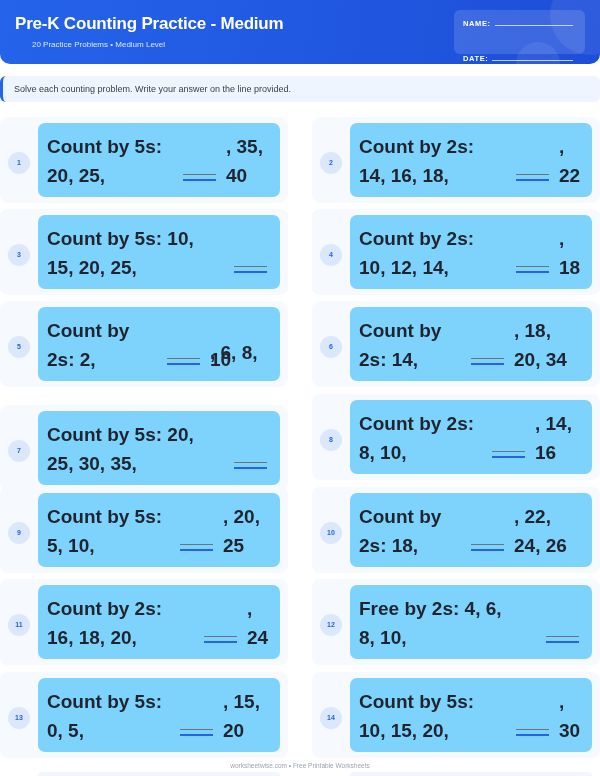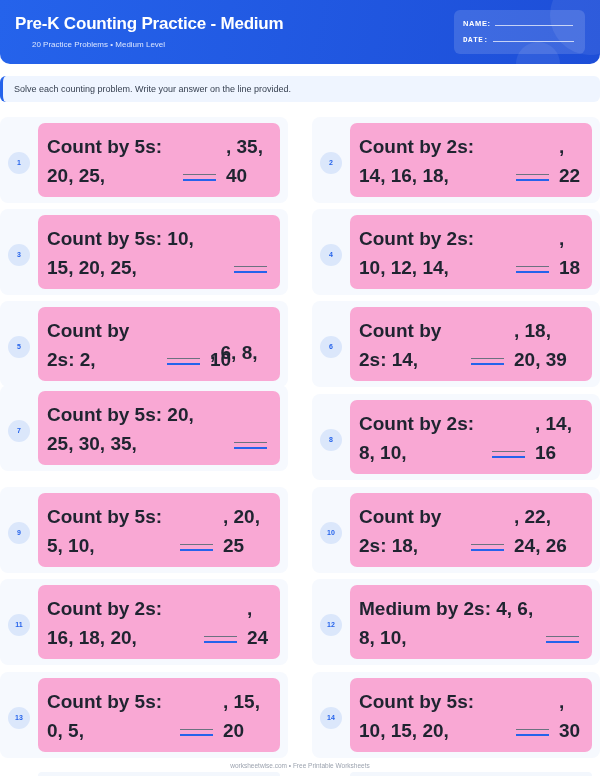--- a/index.html
+++ b/index.html
@@ -14,41 +14,41 @@
   .header .deco1 { position: absolute; right: -30px; top: -25px; width: 80px; height: 80px; border-radius: 50%; background: rgba(255,255,255,0.08); }
   .header .deco2 { position: absolute; right: 40px; top: 42px; width: 44px; height: 44px; border-radius: 50%; background: rgba(255,255,255,0.08); }
   .title { position: absolute; left: 15px; top: 14px; font-size: 17px; font-weight: 700; color: #ffffff; letter-spacing: -0.2px; }
   .subtitle { position: absolute; left: 15px; top: 40px; font-size: 8px; color: #dbe6ff; padding-left: 17px; }
   .name-box {
     position: absolute; left: 454px; top: 10px; width: 131px; height: 44px;
     background: rgba(255,255,255,0.14); border-radius: 6px;
   }
   .field-row { position: absolute; left: 9px; font-size: 7.5px; font-weight: 700; color: #ffffff; letter-spacing: 0.6px; display: flex; align-items: flex-end; }
   .field-row.r1 { top: 9px; }
-  .field-row.r2 { top: 26px; font-family: Liberation Mono, monospace; }
+  .field-row.r2 { top: 44px; }
   .field-line { display: inline-block; height: 1px; background: rgba(255,255,255,0.7); margin-left: 4px; margin-bottom: 2px; }
 
   .instructions {
     position: absolute; left: 0; top: 76px; width: 600px; height: 26px;
     background: #eff5ff; border-left: 3px solid #2563eb; border-radius: 6px;
     font-size: 9px; color: #374151; padding-left: 11px; line-height: 26px;
   }
 
   .card {
     position: absolute; width: 288px; height: 86px;
     background: #f6f9fe; border-radius: 8px;
   }
   .badge {
     position: absolute; left: 8px; top: 35px; width: 22px; height: 22px; border-radius: 50%;
     background: #dbe7fb; color: #2563eb; font-size: 7px; font-weight: 700;
     text-align: center; line-height: 22px;
   }
   .qbox {
     position: absolute; left: 38px; top: 6px; width: 242px; height: 74px;
-    background: #f9a8d4; border-radius: 7px;
+    background: #7dd3fc; border-radius: 7px;
   }
   .qtext {
     position: absolute; left: 9px; top: 9px;
     font-size: 19px; font-weight: 700; color: #1f2430; line-height: 29px; white-space: nowrap;
   }
   .qtext.r2 { top: 38px; }
   .ans-line { position: absolute; height: 7px; width: 33px; }
   .ans-line .l1 { position: absolute; left: 0; top: 0; width: 100%; height: 1px; background: #6b7280; }
   .ans-line .l2 { position: absolute; left: 0; top: 5px; width: 100%; height: 2px; background: #2563eb; }
   .tail {
@@ -150,24 +150,24 @@
     <div class="card" style="left: 312px; top: 301px;">
       <div class="badge">6</div>
       <div class="qbox">
         <div class="qtext">Count by</div>
         <div class="qtext r2">2s: 14,</div>
         <div class="ans-line" style="left:121px;top:51px;">
           <div class="l1"></div>
           <div class="l2"></div>
         </div>
         <div class="tail" style="left:164px;top:9px;">, 18,</div>
-        <div class="tail" style="left:164px;top:38px;">20, 39</div>
-      </div>
-    </div>
-    <div class="card" style="left: 0px; top: 385px; padding-left: 16px;">
+        <div class="tail" style="left:164px;top:38px;">20, 34</div>
+      </div>
+    </div>
+    <div class="card" style="left: 0px; top: 405px; padding-left: 16px;">
       <div class="badge">7</div>
       <div class="qbox">
         <div class="qtext">Count by 5s: 20,</div>
         <div class="qtext r2">25, 30, 35,</div>
         <div class="ans-line" style="left:196px;top:51px;">
           <div class="l1"></div>
           <div class="l2"></div>
         </div>
       </div>
     </div>
@@ -219,21 +219,21 @@
           <div class="l1"></div>
           <div class="l2"></div>
         </div>
         <div class="tail" style="left:209px;top:9px;">,</div>
         <div class="tail" style="left:209px;top:38px;">24</div>
       </div>
     </div>
     <div class="card" style="left: 312px; top: 579px;">
       <div class="badge">12</div>
       <div class="qbox">
-        <div class="qtext">Medium by 2s: 4, 6,</div>
+        <div class="qtext">Free by 2s: 4, 6,</div>
         <div class="qtext r2">8, 10,</div>
         <div class="ans-line" style="left:196px;top:51px;">
           <div class="l1"></div>
           <div class="l2"></div>
         </div>
       </div>
     </div>
     <div class="card" style="left: 0px; top: 672px;">
       <div class="badge">13</div>
       <div class="qbox">

